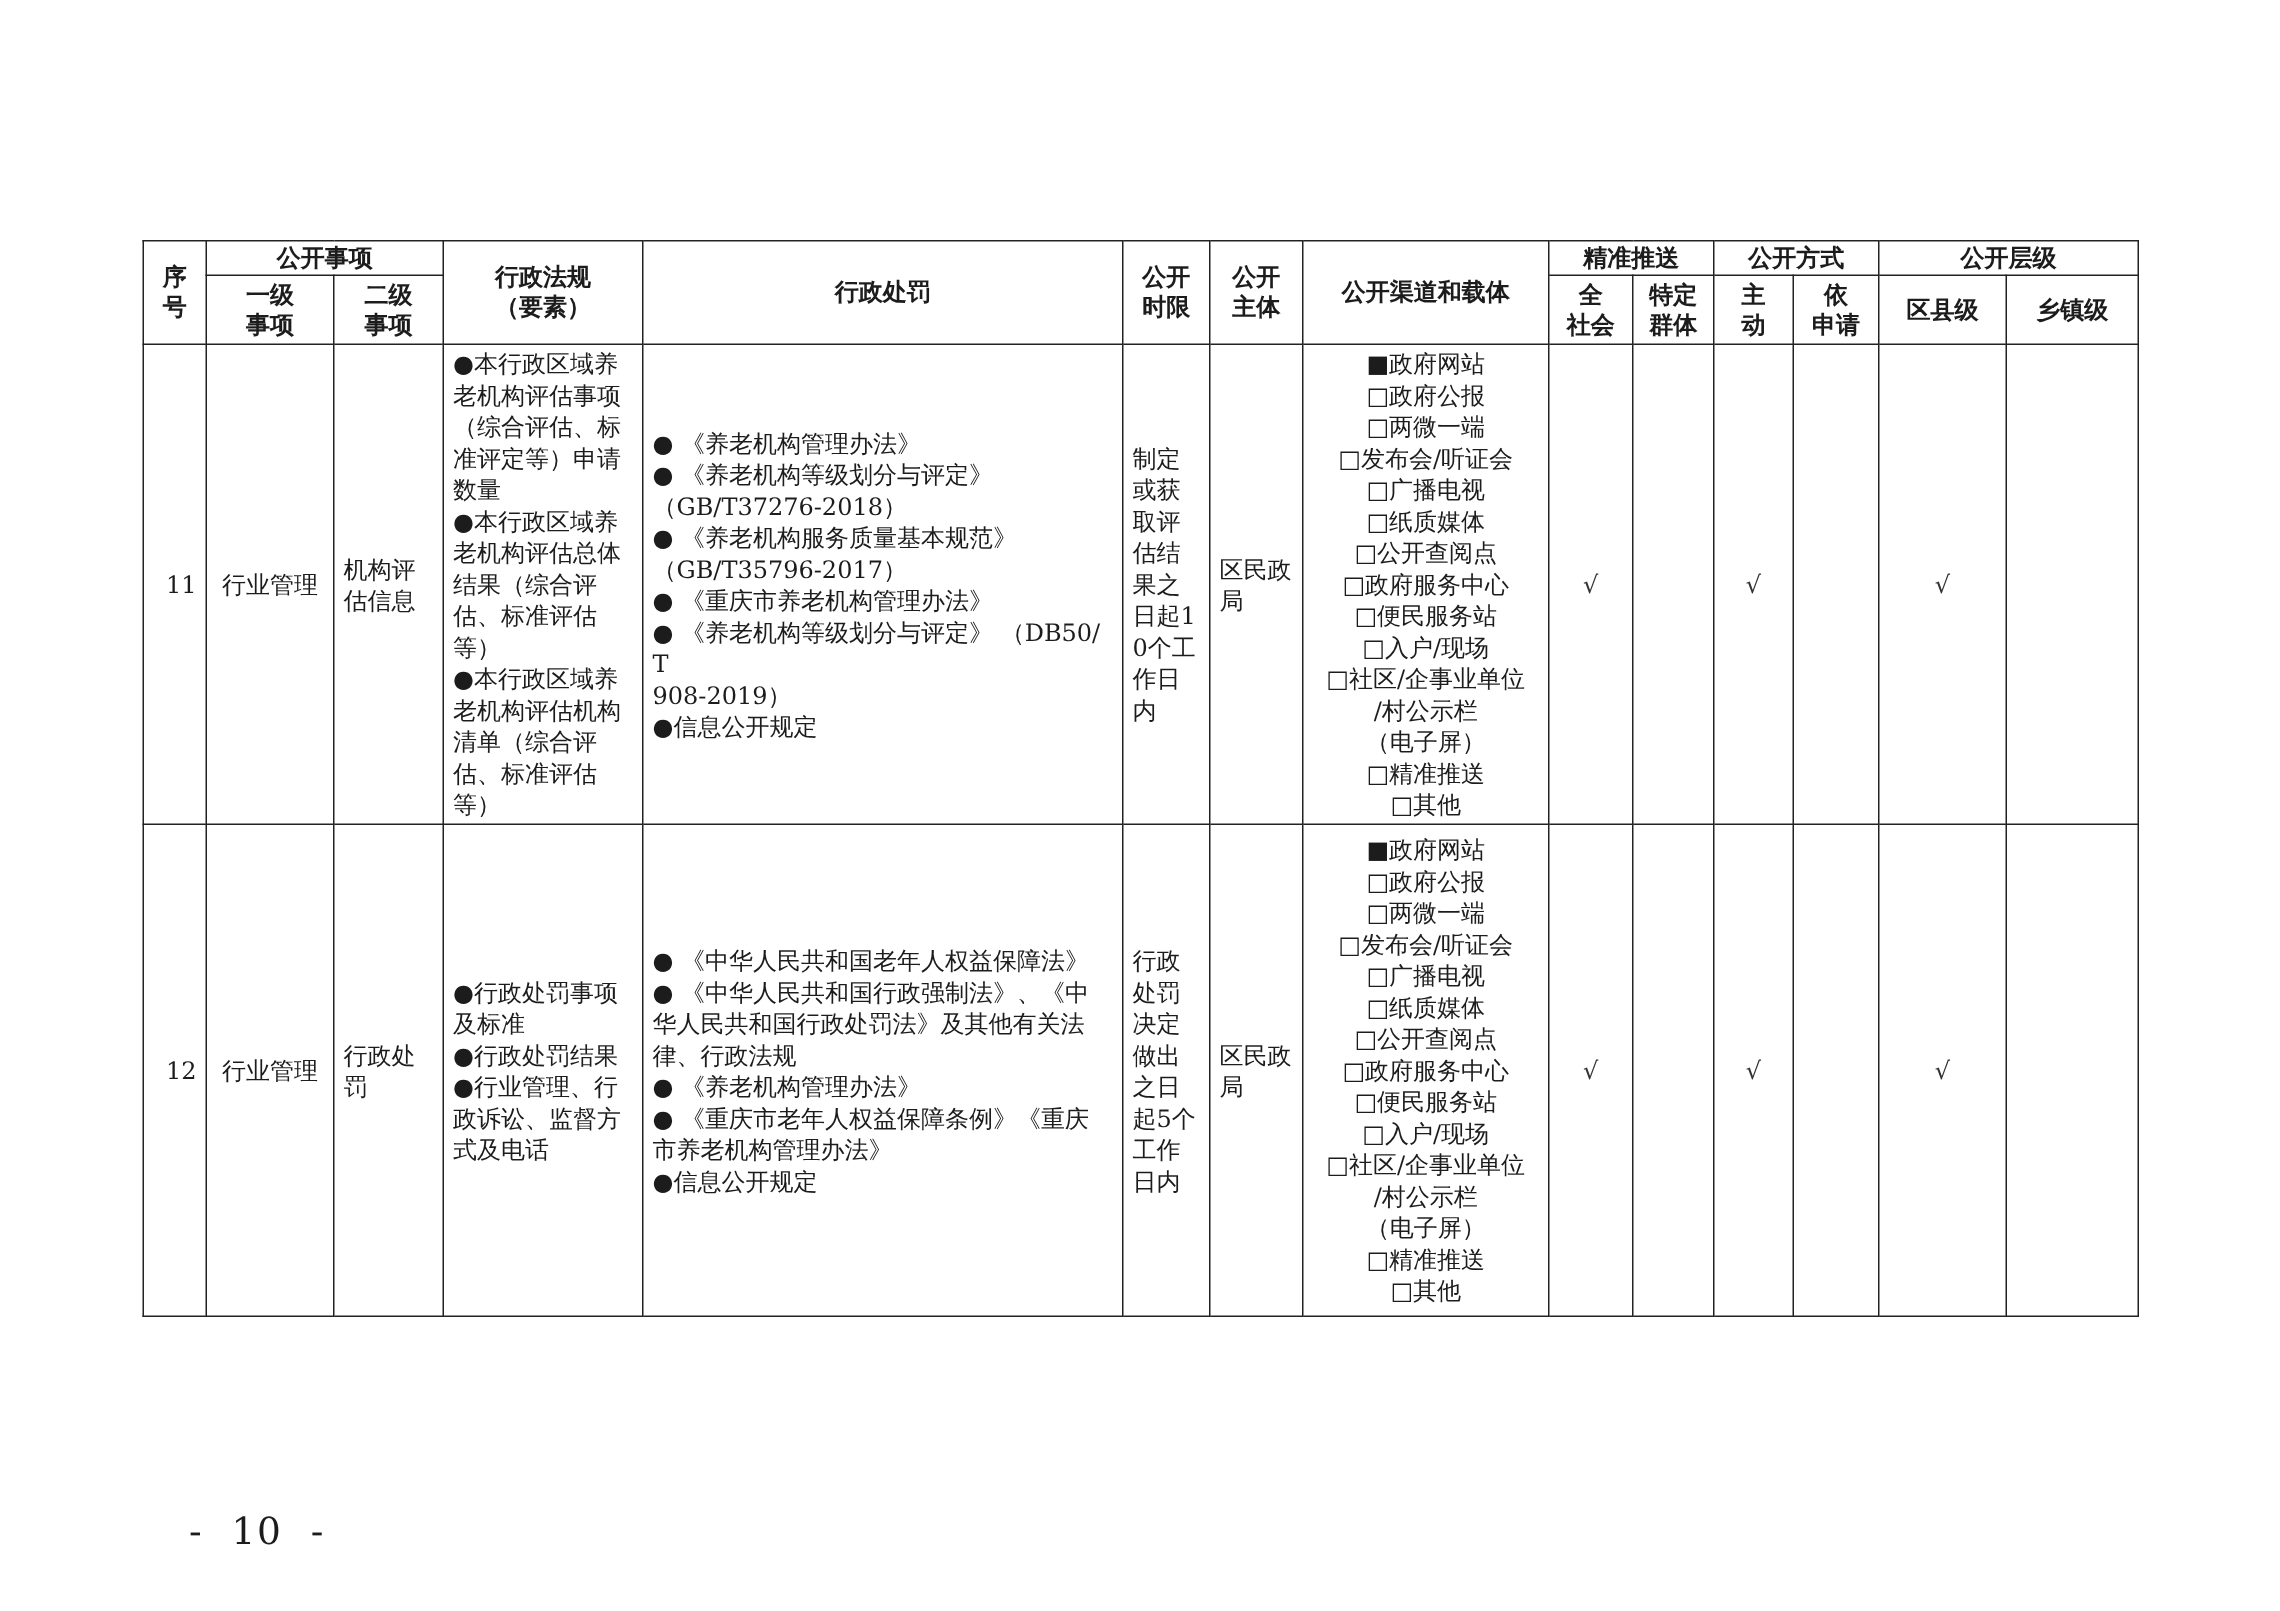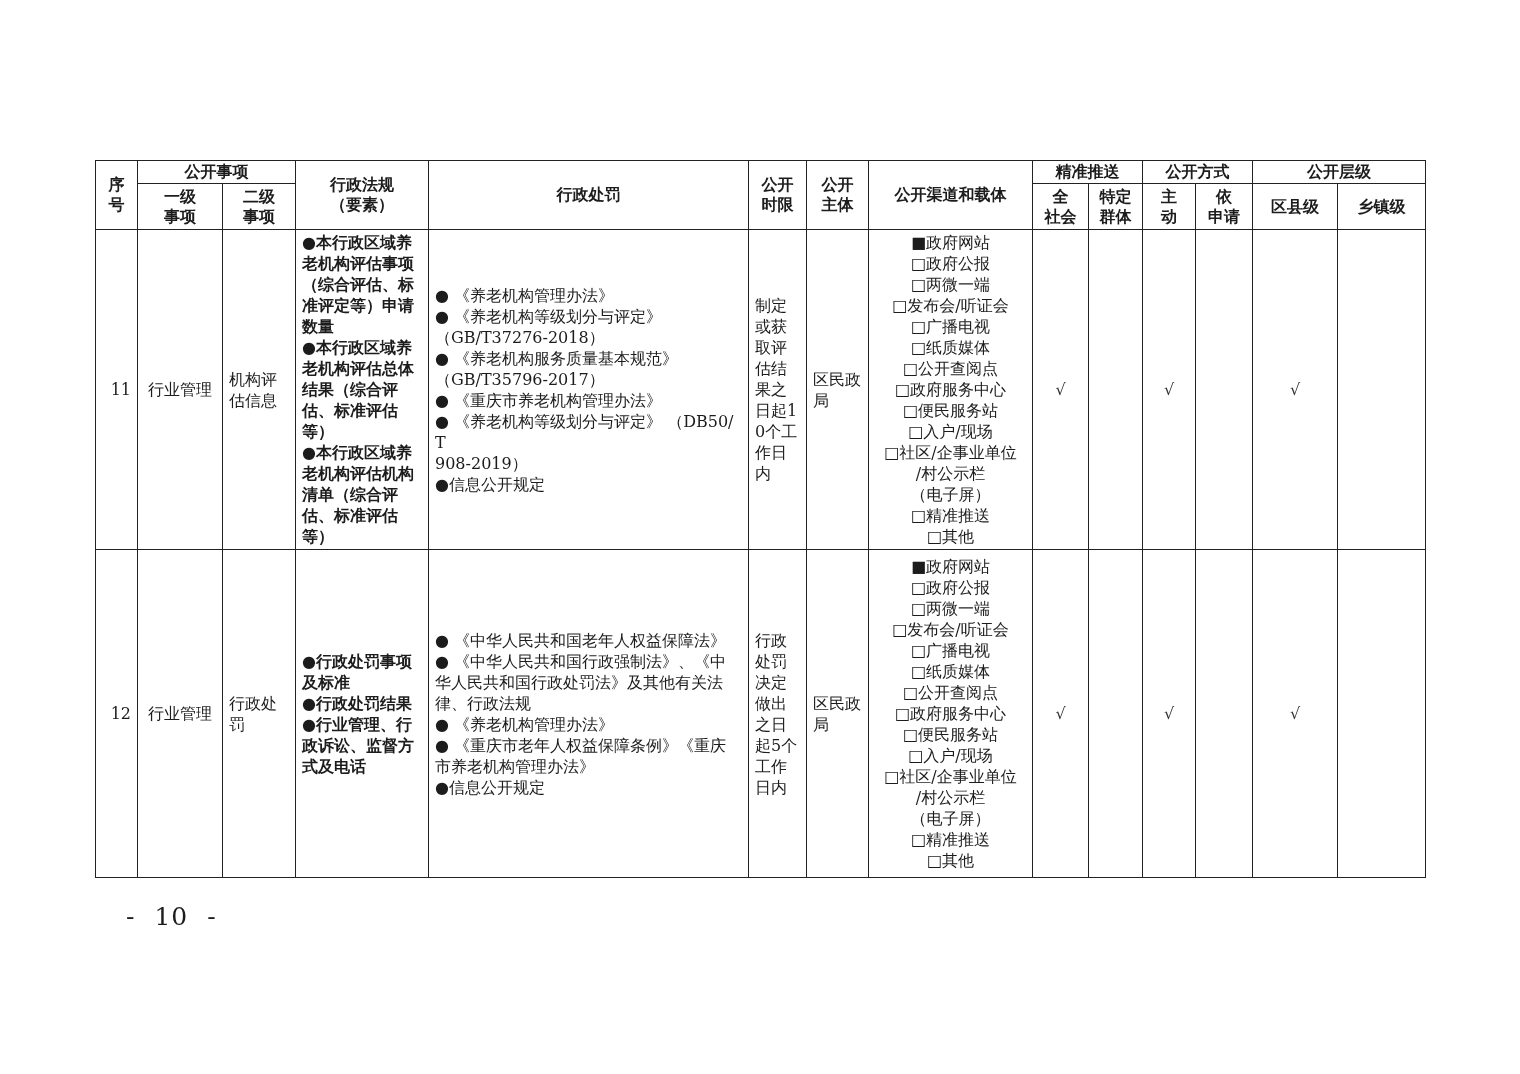--- a/index.html
+++ b/index.html
@@ -20,32 +20,32 @@
     font-weight:bold; font-size:16px; line-height:20px;
     text-align:center; vertical-align:middle; padding:1px 2px;
   }
   .disclosure td {
     font-size:16px; line-height:21px; vertical-align:middle; padding:2px 6px;
   }
   .pre { white-space:pre-line; word-break:break-all; }
   .seq-cell     { text-align:right; }
   .level1-cell  { padding:2px 14px 2px 15px;text-align:center; }
   .level2-cell  { padding:2px 10px 2px 12px; }
-  .content-cell { padding:2px 8px 2px 11px;font-weight:bold; }
+  .content-cell { padding:2px 8px 2px 11px; }
   .basis-cell   { padding:2px 5px 2px 6px;margin-left:17px; }
   .time-cell    { padding:2px 6px 2px 9px; }
   .subject-cell { padding:2px 8px 2px 9px; }
   .channel-cell { padding:2px 4px 2px 6px;text-align:center; }
   .check-cell   { text-align:center; font-size:17px; color:#333; }
   .hr1 { height:22px; }
   .hr2 { height:46px; }
   .row11 { height:317px; }
   .row12 { height:328px; }
   .page-num {
-    position:absolute; left:126px; top:902px;
+    position:absolute; left:126px; top:1006px;
     font-size:25px; letter-spacing:1px; word-spacing:10px; color:#1c1c1c;
   }
 </style>
 </head>
 <body>
 
 <div class="page">
 
   <table class="disclosure">
     <colgroup>

